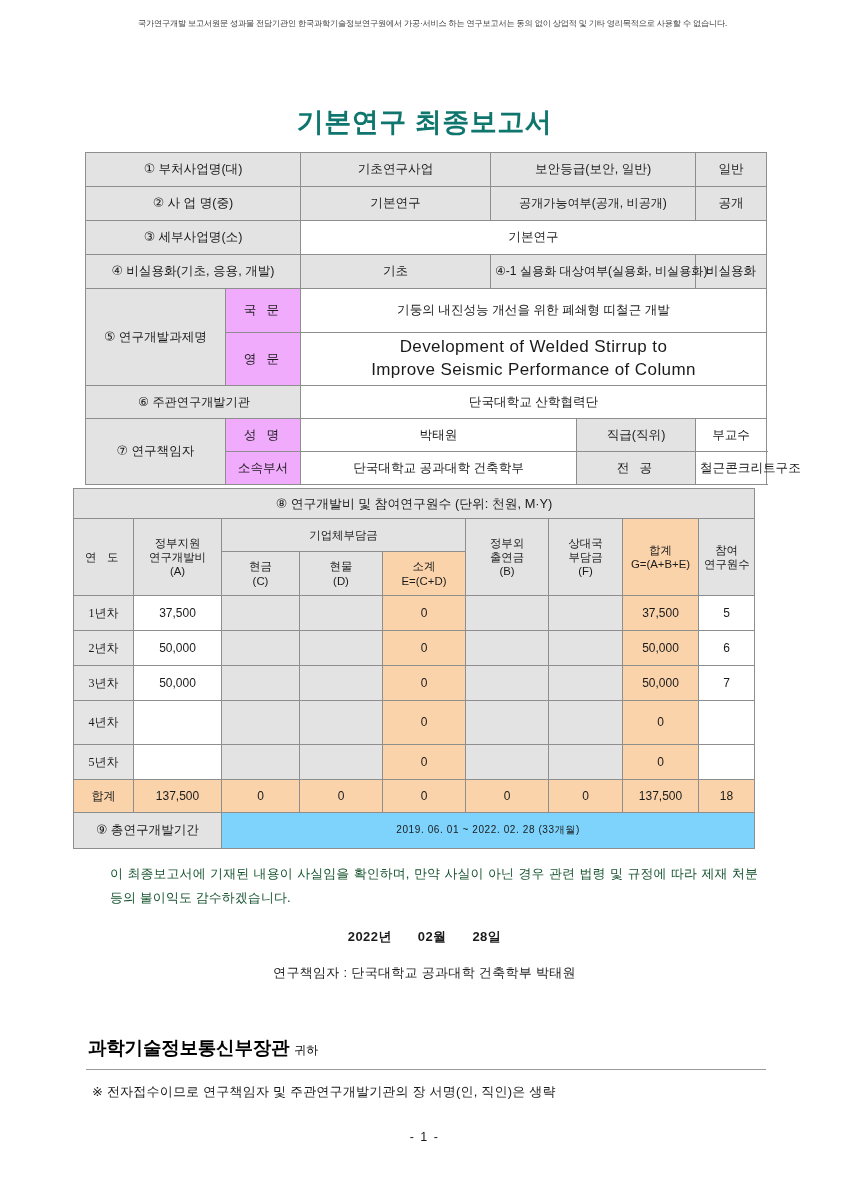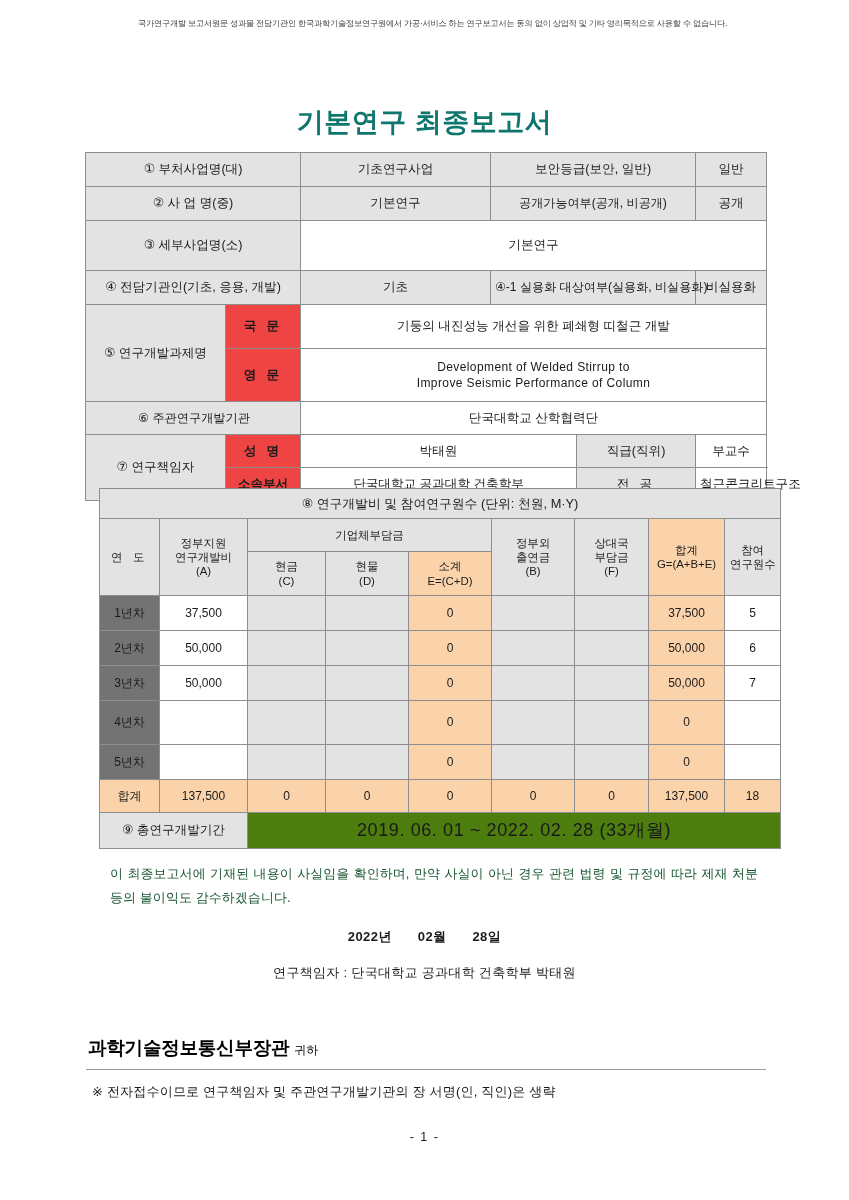--- a/index.html
+++ b/index.html
@@ -82,41 +82,40 @@
   }
   td.valg {
     background: #e3e3e3;
   }
   td.lbl {
     background: #e3e3e3;
     text-align: left;
     padding-left: 9px;
   }
   td.lblc {
-    background: #ef4444;
-    text-align: center;
-    font-weight: bold;
+    background: #f0abfc;
+    text-align: center;
   }
   .spread {
     letter-spacing: 0.32em;
   }
   .spread3 {
     letter-spacing: 0.26em;
   }
   .eng {
     white-space: normal;
     letter-spacing: 0.4px;
     line-height: 1.5;
-    font-size: 12px;
+    font-size: 17px;
     margin-left: 38px;
   }
 
   
   table.budget {
-    left: 99px;
+    left: 73px;
     top: 488px;
     width: 681px;
     font-size: 12px;
   }
   table.budget td {
     border: 1px solid #8e8e8e;
     padding: 0 5px;
     box-sizing: border-box;
     vertical-align: middle;
     text-align: center;
@@ -145,23 +144,24 @@
     background: #fad3ab;
     text-align: right;
     padding-right: 8px;
   }
   td.num-gr {
     background: #e3e3e3;
     text-align: right;
     padding-right: 8px;
   }
   td.ylbl {
-    background: #737373;
+    background: #e5e5e5;
     text-align: center;
     font-size: 12px;
+    font-family: Liberation Serif, serif;
   }
   td.ylbl-or {
     background: #fad3ab;
     text-align: center;
     font-size: 12px;
   }
   td.ctr {
     background: #ffffff;
     text-align: center;
   }
@@ -169,23 +169,23 @@
     background: #fad3ab;
     text-align: center;
   }
   td.period-lbl {
     background: #e3e3e3;
     text-align: left;
     padding-left: 9px;
     font-size: 12.6px;
   }
   td.period-val {
-    background: #4d7c0f;
+    background: #7dd3fc;
     border: 2px solid #2b2b2b;
-    font-size: 18px;
+    font-size: 10px;
     letter-spacing: 0.6px;
     margin-left: 27px;
   }
 
   
   .statement {
     position: absolute;
     left: 110px;
     top: 862px;
     width: 648px;
@@ -301,27 +301,27 @@
         <td class="valg">일반</td>
       </tr>
 
       <tr style="height:34px">
         <td class="lbl" colspan="2">② 사  업  명(중)</td>
         <td class="valg">기본연구</td>
         <td class="hdr" colspan="2" style="font-size:12.1px">공개가능여부(공개, 비공개)</td>
         <td class="valg">공개</td>
       </tr>
 
-      <tr style="height:50px">
+      <tr style="height:34px">
         <td class="lbl" colspan="2">③ 세부사업명(소)</td>
         <td class="val" colspan="4">기본연구</td>
       </tr>
 
       <tr style="height:34px">
-        <td class="lbl" colspan="2">④ 전담기관인(기초, 응용, 개발)</td>
+        <td class="lbl" colspan="2">④ 비실용화(기초, 응용, 개발)</td>
         <td class="valg" style="width:104px">기초</td>
         <td class="hdr" colspan="2" style="font-size:12.1px">④-1 실용화 대상여부(실용화, 비실용화)</td>
         <td class="valg">비실용화</td>
       </tr>
 
       <tr style="height:44px">
         <td class="lbl" rowspan="2">⑤ 연구개발과제명</td>
         <td class="lblc"><span class="spread3">국 문</span></td>
         <td class="val" colspan="4">기둥의 내진성능 개선을 위한 폐쇄형 띠철근 개발</td>
       </tr>

